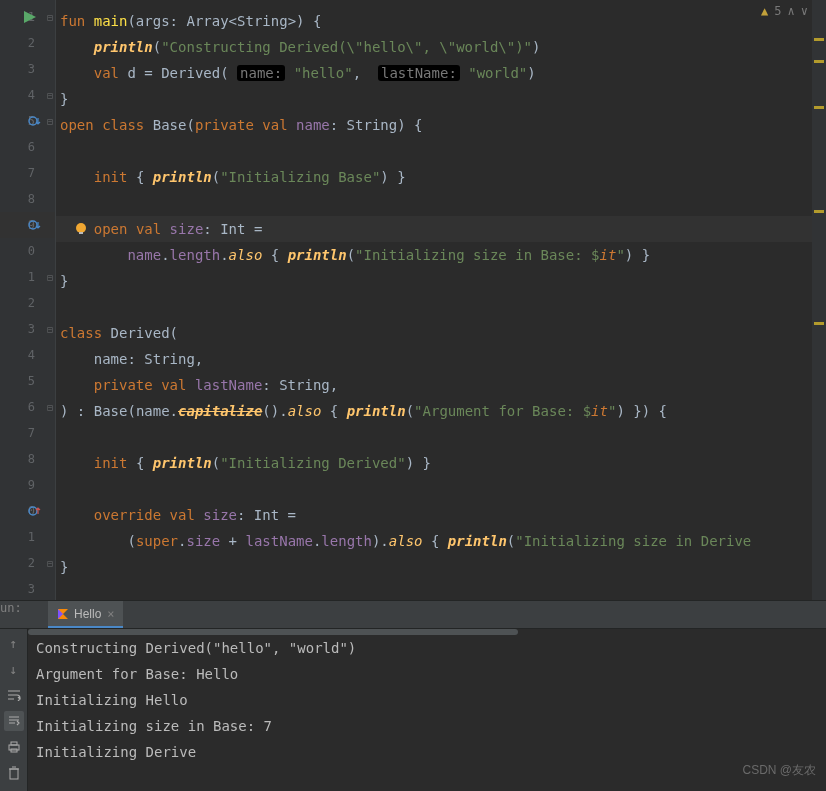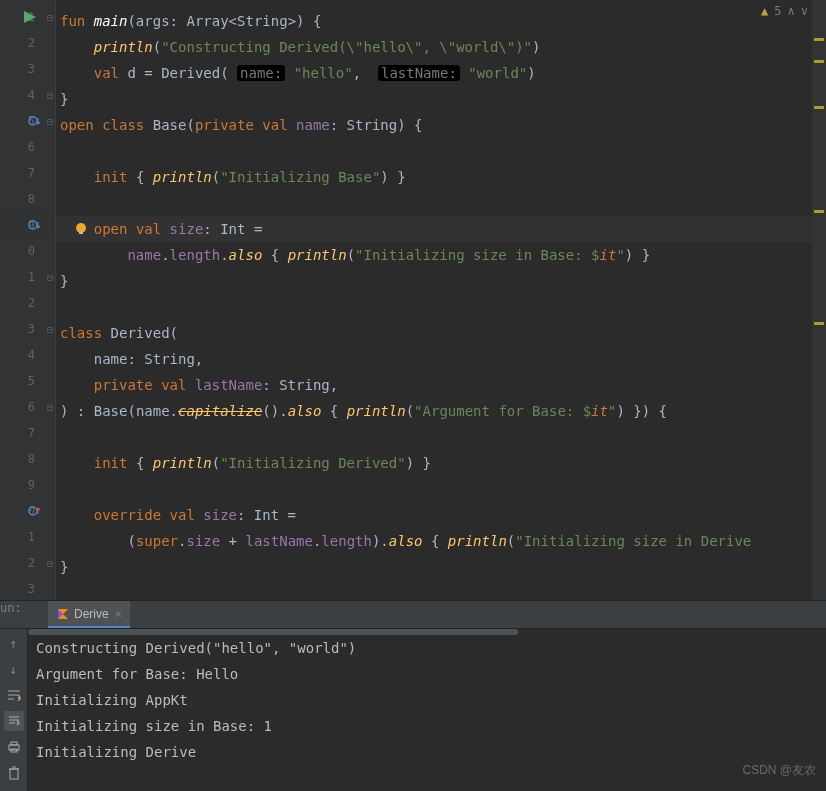--- a/index.html
+++ b/index.html
@@ -59,22 +59,22 @@
   .code-line {
     height: 26px;
     display: flex;
     align-items: center;
     padding-left: 4px;
     white-space: pre;
     font-size: 14px;
   }
   .hl-line { background: #323232; }
   .kw { color: #cc7832; }
-  .fn { color: #ffffff; font-style: italic; }
-  .fn2 { color: #ffc66d; font-style: italic; }
+  .fn { color: #fde047; }
+  .fn2 { color: #ffc66d; font-style: italic; font-weight: bold; }
   .str { color: #6a8759; }
   .paramhint { color: #787878; background: #000000; border-radius:3px; padding:0 3px;}
   .deprecated { text-decoration: line-through; }
   .also-kw { color:#ffc66d; font-style:italic;}
   .it { color: #cc7832; font-style:italic;}
   .purple { color: #9876aa; }
 
   .insp-widget {
     position: absolute;
     top: 4px;
@@ -349,21 +349,21 @@
 </div>
 
 <div class="run-panel">
   <div class="run-header">
     <span class="run-label">un:</span>
     <div class="run-tab">
       <svg width="14" height="14">
           <polygon points="2,2 12,2 7,7 12,12 2,12" fill="#f88909"></polygon>
           <polygon points="2,2 7,7 2,12" fill="#7f52ff"></polygon>
         </svg>
-      <span class="run-tab-text">Derive</span>
+      <span class="run-tab-text">Hello</span>
       <span class="close-x">×</span>
     </div>
   </div>
   <div class="run-body">
     <div class="run-toolbar">
       <span class="tb-icon">↑</span>
       <span class="tb-icon">↓</span>
       <span class="tb-icon">
           <svg width="14" height="12">
             <path d="M1 2 H13 M1 6 H10 Q13 6 13 9 L13 10 M11 8 L13 10 L11 12 M1 10 H7" stroke="#aaa" fill="none" stroke-width="1.2"></path>
@@ -385,20 +385,20 @@
           <svg width="12" height="14">
             <rect x="2" y="3" width="8" height="10" fill="none" stroke="#aaa"></rect>
             <path d="M1 3 H11 M4 1 H8" stroke="#aaa"></path>
           </svg>
         </span>
     </div>
     <div class="run-console">
       <div class="console-scroll"></div>
       <div class="console-line">Constructing Derived("hello", "world")</div>
       <div class="console-line">Argument for Base: Hello</div>
-      <div class="console-line">Initializing AppKt</div>
-      <div class="console-line">Initializing size in Base: 1</div>
+      <div class="console-line">Initializing Hello</div>
+      <div class="console-line">Initializing size in Base: 7</div>
       <div class="console-line">Initializing Derive</div>
     </div>
   </div>
 </div>
 
 <div class="watermark">CSDN @友农</div>
 
 </body></html>

